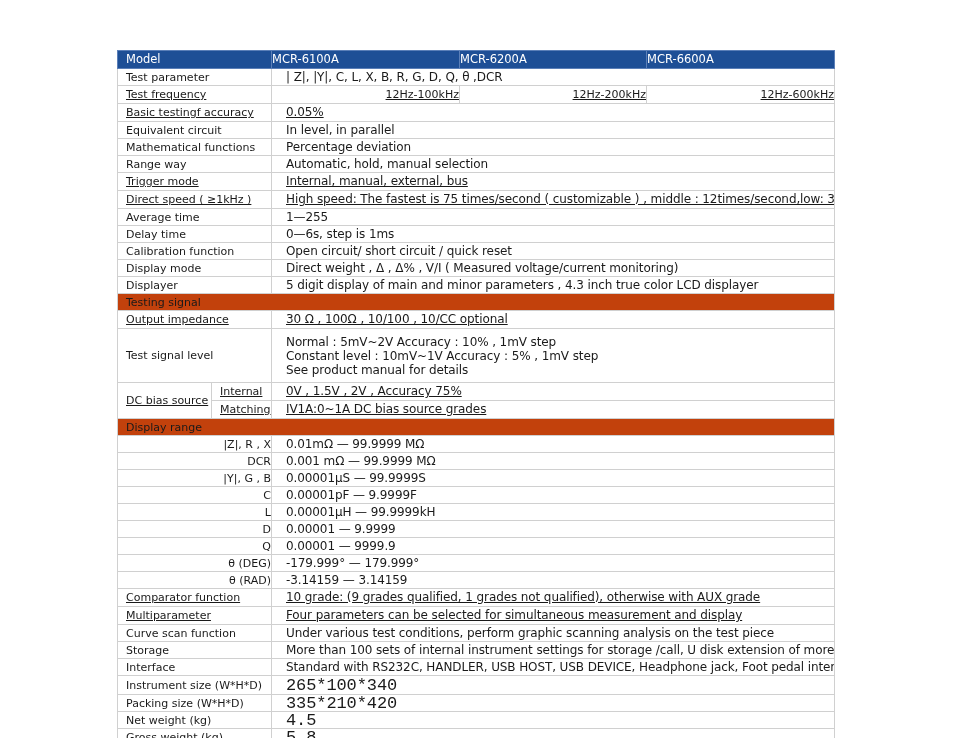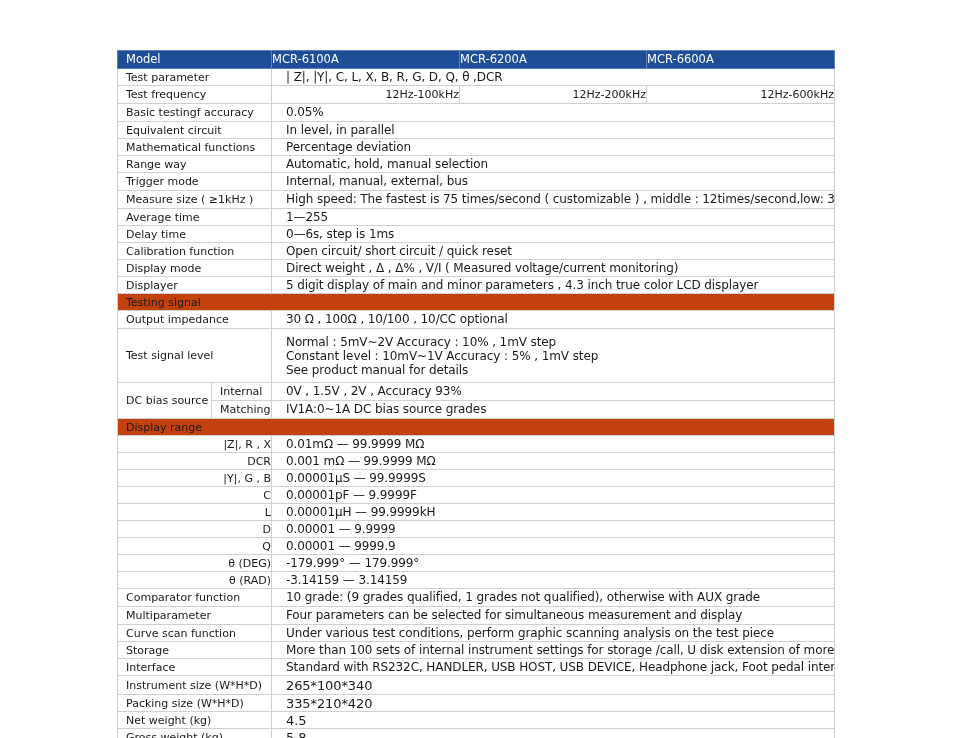--- a/index.html
+++ b/index.html
@@ -9,22 +9,22 @@
                border-collapse: collapse; table-layout: fixed; font-size: 11px; margin-top: 35px; }
   table.spec td { border: 1px solid #d0d0d0; padding: 0 0 0 8px; vertical-align: middle;
                   white-space: nowrap; overflow: hidden; line-height: 13px; }
   table.spec tr.hdr td { background: #1e4f96; color: #ffffff; font-size: 11.5px;
                          border-color: #5b7fb8; height: 17px; }
   table.spec tr.hdr td.c { text-align: left; padding: 0; }
   table.spec tr.sec td { background: #c2410c; height: 16px; }
   table.spec td.c { text-align: right; padding: 0; }
   table.spec td.val { font-size: 12px; padding-left: 14px; letter-spacing: -0.1px; }
   table.spec td.sub { padding-left: 20px; text-align: right; }
-  table.spec td.mono { font-size: 13px; }
-  .r18 td { height: 17px; }
+  table.spec td.mono { font-size: 17px; font-family: Liberation Mono, monospace; }
+  .r18 td { height: 17px; text-decoration: underline; }
   .r17 td { height: 16px; }
   .r19 td { height: 18px; }
   .tall td { height: 53px; }
   .multi div { line-height: 14px; }
   col.c1 { width: 94px; }
   col.c2 { width: 60px; }
 </style>
 </head>
 <body>
 
@@ -67,21 +67,21 @@
   </tr>
   <tr class="r17">
     <td colspan="2">Range way</td>
     <td colspan="3" class="val">Automatic, hold, manual selection</td>
   </tr>
   <tr class="r18">
     <td colspan="2">Trigger mode</td>
     <td colspan="3" class="val">Internal, manual, external, bus</td>
   </tr>
   <tr class="r18">
-    <td colspan="2">Measure size ( ≥1kHz )</td>
+    <td colspan="2">Direct speed ( ≥1kHz )</td>
     <td colspan="3" class="val">High speed: The fastest is 75 times/second ( customizable ) , middle : 12times/second,low: 3times/second</td>
   </tr>
   <tr class="r17">
     <td colspan="2">Average time</td>
     <td colspan="3" class="val">1—255</td>
   </tr>
   <tr class="r17">
     <td colspan="2">Delay time</td>
     <td colspan="3" class="val">0—6s, step is 1ms</td>
   </tr>
@@ -108,21 +108,21 @@
     <td colspan="2">Test signal level</td>
     <td colspan="3" class="val multi">
       <div>Normal : 5mV~2V  Accuracy : 10% , 1mV step</div>
       <div>Constant level : 10mV~1V  Accuracy : 5% , 1mV step</div>
       <div>See product manual for details</div>
     </td>
   </tr>
   <tr class="r18">
     <td rowspan="2">DC bias source</td>
     <td>Internal</td>
-    <td colspan="3" class="val">0V , 1.5V , 2V , Accuracy 93%</td>
+    <td colspan="3" class="val">0V , 1.5V , 2V , Accuracy 75%</td>
   </tr>
   <tr class="r18">
     <td>Matching</td>
     <td colspan="3" class="val">IV1A:0~1A DC bias source grades</td>
   </tr>
   <tr class="sec">
     <td colspan="5">Display range</td>
   </tr>
   <tr class="r17">
     <td colspan="2" class="sub">|Z|, R , X</td>

